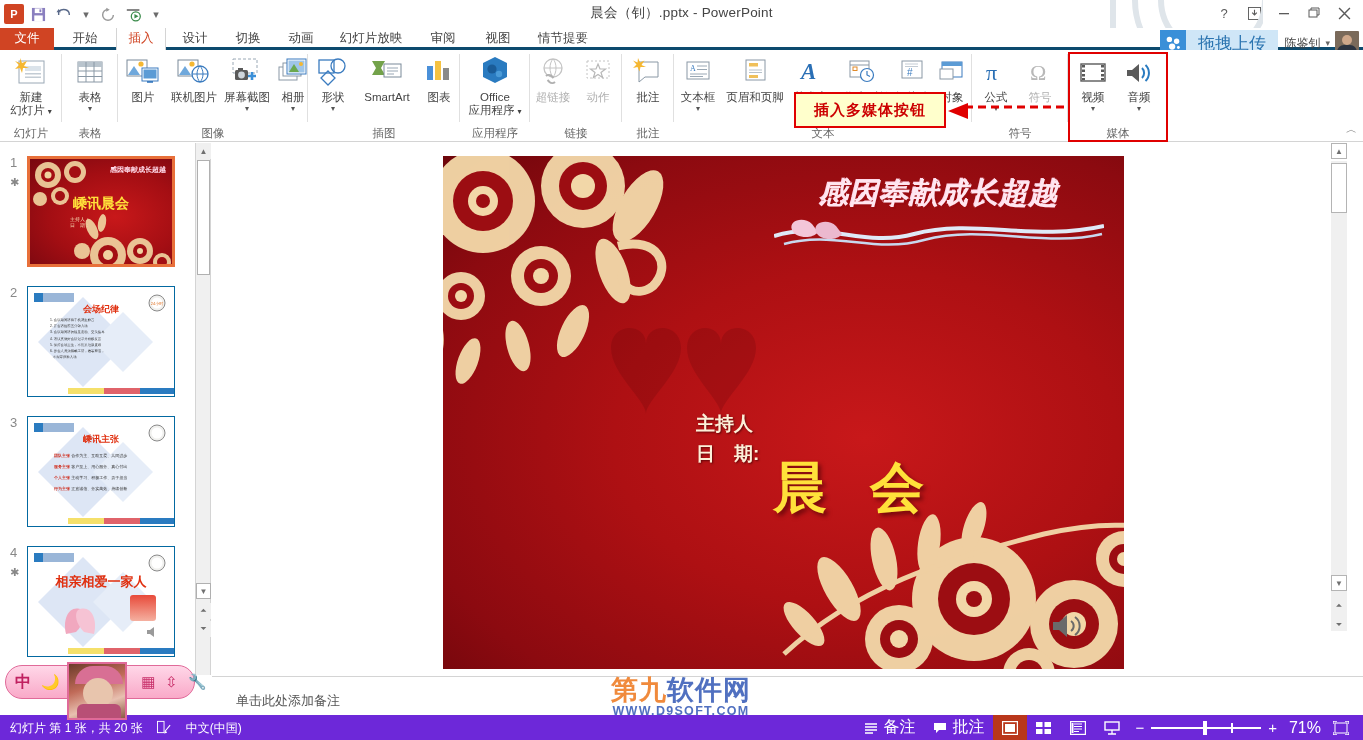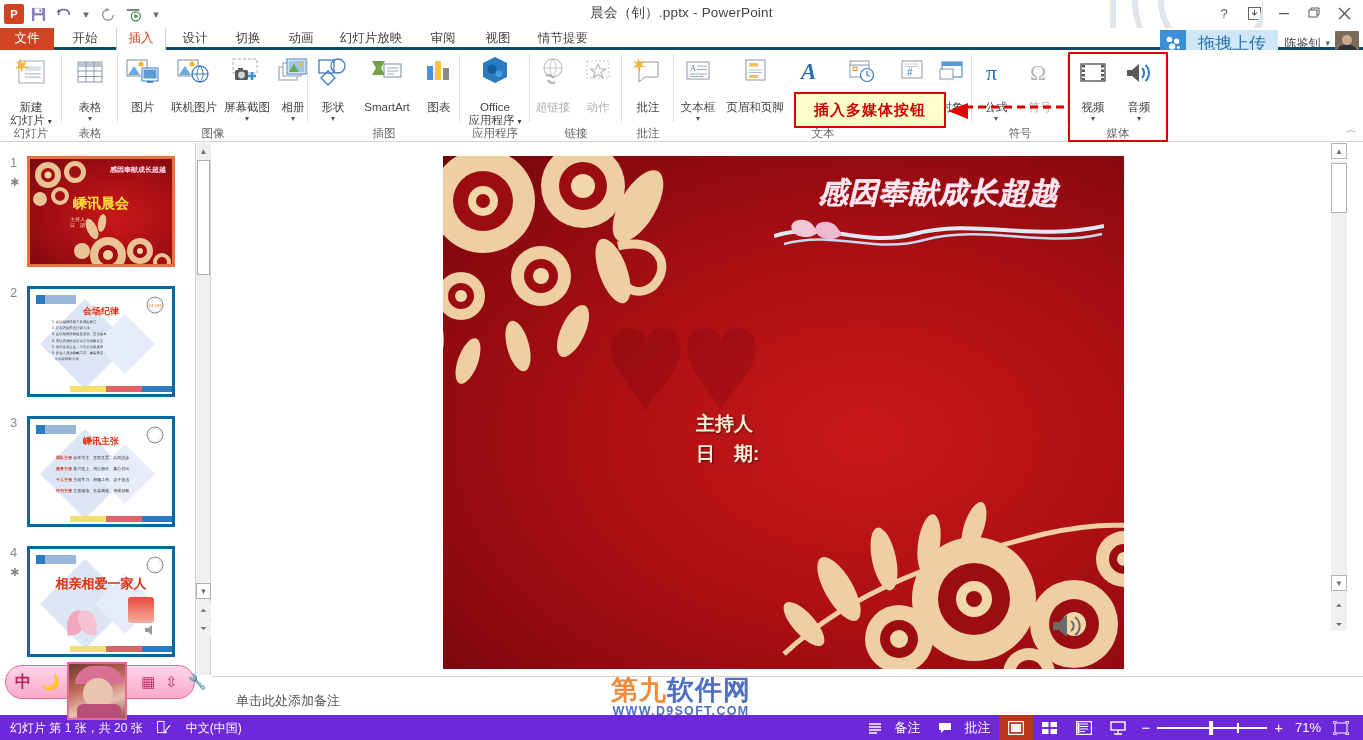--- a/index.html
+++ b/index.html
@@ -50,35 +50,35 @@
   
   .ribbon { position:absolute; left:0; top:50px; width:1363px; height:92px; background:#fff;
      border-bottom:1px solid #d4d4d4; }
   .grp { position:absolute; top:0; height:92px; }
   .grp .glabel { position:absolute; bottom:1px; left:0; width:100%; text-align:center;
      font-size:11.5px; color:#666; }
   .grp .sep { position:absolute; right:0; top:4px; width:1px; height:68px; background:#e0e0e0; }
   .btn { position:absolute; top:3px; display:flex; flex-direction:column; align-items:center;
      width:56px; }
   .btn .ic { height:34px; display:flex; align-items:flex-end; justify-content:center; }
-  .btn .lb { font-size:11.5px; color:#444; text-align:center; line-height:13px; margin-top:14px; white-space:nowrap;}
+  .btn .lb { font-size:11.5px; color:#444; text-align:center; line-height:13px; margin-top:4px; white-space:nowrap;}
   .btn .car { font-size:8px; color:#555; line-height:8px; margin-top:1px;}
   .btn.dim .lb { color:#b0b0b0; }
 
   
   .callout { position:absolute; left:794px; top:92px; width:152px; height:36px; background:#ffffcc;
      border:2px solid #e00000; display:flex; align-items:center; justify-content:center;
      font-size:15px; font-weight:bold; color:#cc0000; z-index:40; letter-spacing:1px;}
   .callout-arrow { position:absolute; left:946px; top:103px; width:120px; height:16px; z-index:40; }
   .hl-box { position:absolute; left:1068px; top:52px; width:100px; height:90px; border:2px solid #e00000; z-index:39; }
 
   
   .thumbs { position:absolute; left:0; top:143px; width:196px; height:532px; background:#fff;
      border-right:1px solid #d4d4d4; overflow:hidden; }
-  .thumb { position:absolute; left:27px; width:148px; height:111px; background:#fff; border:3px solid #0369a1; overflow:hidden;}
+  .thumb { position:absolute; left:27px; width:148px; height:111px; background:#fff; border:1px solid #0369a1; overflow:hidden;}
   .thumb.sel { border:3px solid #e8703a; }
   .tnum { position:absolute; left:10px; font-size:13px; color:#888; }
   .tstar { position:absolute; left:10px; font-size:11px; color:#888; }
   .thumb-scroll { position:absolute; left:196px; top:143px; width:15px; height:532px; background:#f0f0f0;
      border-right:1px solid #d4d4d4; }
   .sb-arrow { position:absolute; left:0; width:15px; height:16px; background:#f0f0f0; color:#707070;
      font-size:8px; display:flex; align-items:center; justify-content:center; }
   .sb-thumb { position:absolute; left:1px; width:13px; background:#fff; border:1px solid #b0b0b0; }
 
   .stage { position:absolute; left:212px; top:143px; width:1118px; height:532px; background:#fff; }
@@ -94,21 +94,21 @@
      border-top:1px solid #d4d4d4; }
   .notes-ph { position:absolute; left:24px; top:15px; font-size:13px; color:#555; }
   .watermark { position:absolute; left:578px; top:676px; width:206px; height:40px; text-align:center; }
   .wm-main { font-size:27px; font-weight:bold; letter-spacing:1px; line-height:28px; }
   .wm-sub { font-size:12.5px; font-weight:bold; color:#5070c0; letter-spacing:1.3px; line-height:14px;}
 
   
   .status { position:absolute; left:0; top:715px; width:1363px; height:25px; background:#6d28d9; color:#fff; }
   .st-l { position:absolute; left:10px; top:5px; font-size:12px; display:flex; align-items:center; gap:14px;}
   .st-r { position:absolute; right:8px; top:0; height:25px; display:flex; align-items:center; gap:0px; }
-  .st-item { height:25px; padding:0 9px; display:flex; align-items:center; gap:12px; font-size:13px; }
+  .st-item { height:25px; padding:0 9px; display:flex; align-items:center; gap:5px; font-size:16px; }
   .st-item.on { background:#b9371b; }
   .zoom-slider { display:flex; align-items:center; gap:0; height:25px; padding:0 6px; }
   .zs-line { width:110px; height:2px; background:#fff; position:relative; }
   .zs-handle { position:absolute; left:52px; top:-6px; width:4px; height:14px; background:#fff; }
   .zs-tick { position:absolute; left:80px; top:-4px; width:2px; height:10px; background:#fff; }
 
   
   .ime { position:absolute; left:5px; top:665px; width:190px; height:34px;
      background:linear-gradient(#ffd7e8,#f9a9c8); border:1px solid #e06a99; border-radius:17px;
      display:flex; align-items:center; z-index:50; }
@@ -738,20 +738,22 @@
         <div style="font-size:29px;font-weight:bold;font-style:italic;color:#ffe6f0;letter-spacing:1px;
                     text-shadow:2px 2px 0 #9a0a10, -1px -1px 0 #ffd7e8; text-align:center;">感因奉献成长超越</div>
         <svg style="position:absolute;left:0;top:40px;" width="330" height="42" viewBox="0 0 330 42">
           <path d="M0 22 C50 6 90 34 140 20 C200 4 260 28 330 12" stroke="#dfe9f7" stroke-width="4" fill="none"></path>
           <path d="M10 30 C60 16 100 40 150 26 C210 10 270 34 328 20" stroke="#c8d8ee" stroke-width="2.5" fill="none"></path>
           <path d="M38 10 C30 2 14 6 18 16 C21 24 38 26 44 18" fill="#f3c6d8"></path>
           <path d="M62 12 C54 4 38 8 42 18 C45 26 62 28 68 20" fill="#ecb9cf"></path>
         </svg>
       </div>
 
+      <div style="position:absolute;left:330px;top:296px;font-size:54px;font-weight:bold;color:#ffe13a;
+                  letter-spacing:14px; text-shadow:3px 3px 4px rgba(90,4,8,0.75);">晨  会</div>
 
       <div style="position:absolute;left:253px;top:253px;font-size:19px;color:#fdf0d8;line-height:30px;
                   font-weight:bold;text-shadow:1px 1px 2px rgba(60,0,4,.7);">
         <span>主持人</span><br>
         <span>日　期:</span>
       </div>
 
       <svg style="position:absolute;right:40px;bottom:28px;" width="34" height="30" viewBox="0 0 34 30">
         <path d="M3 11 H9 L17 4 V26 L9 19 H3 Z" fill="#6a6a6a"></path>
         <path d="M21 10 a6 6 0 0 1 0 10" stroke="#6a6a6a" stroke-width="2" fill="none"></path>

